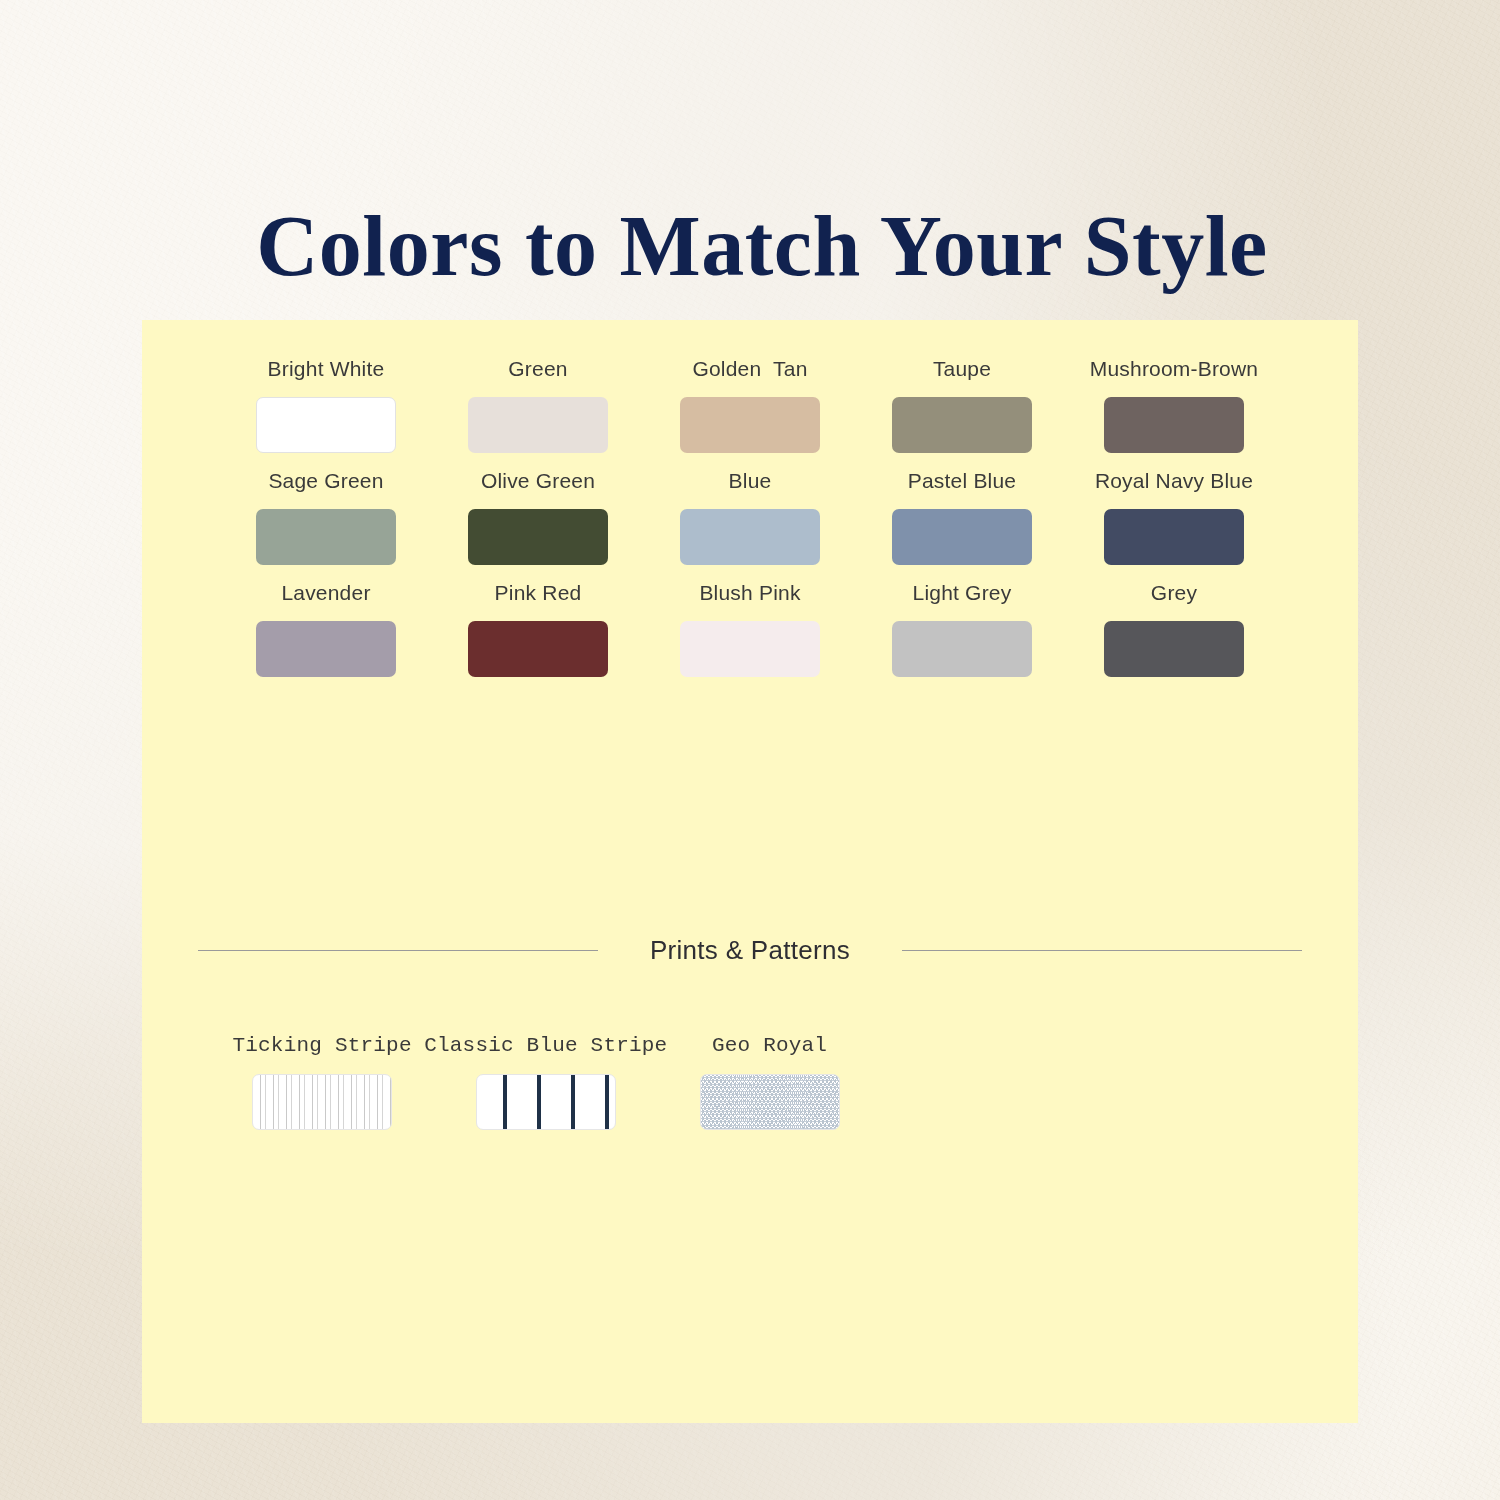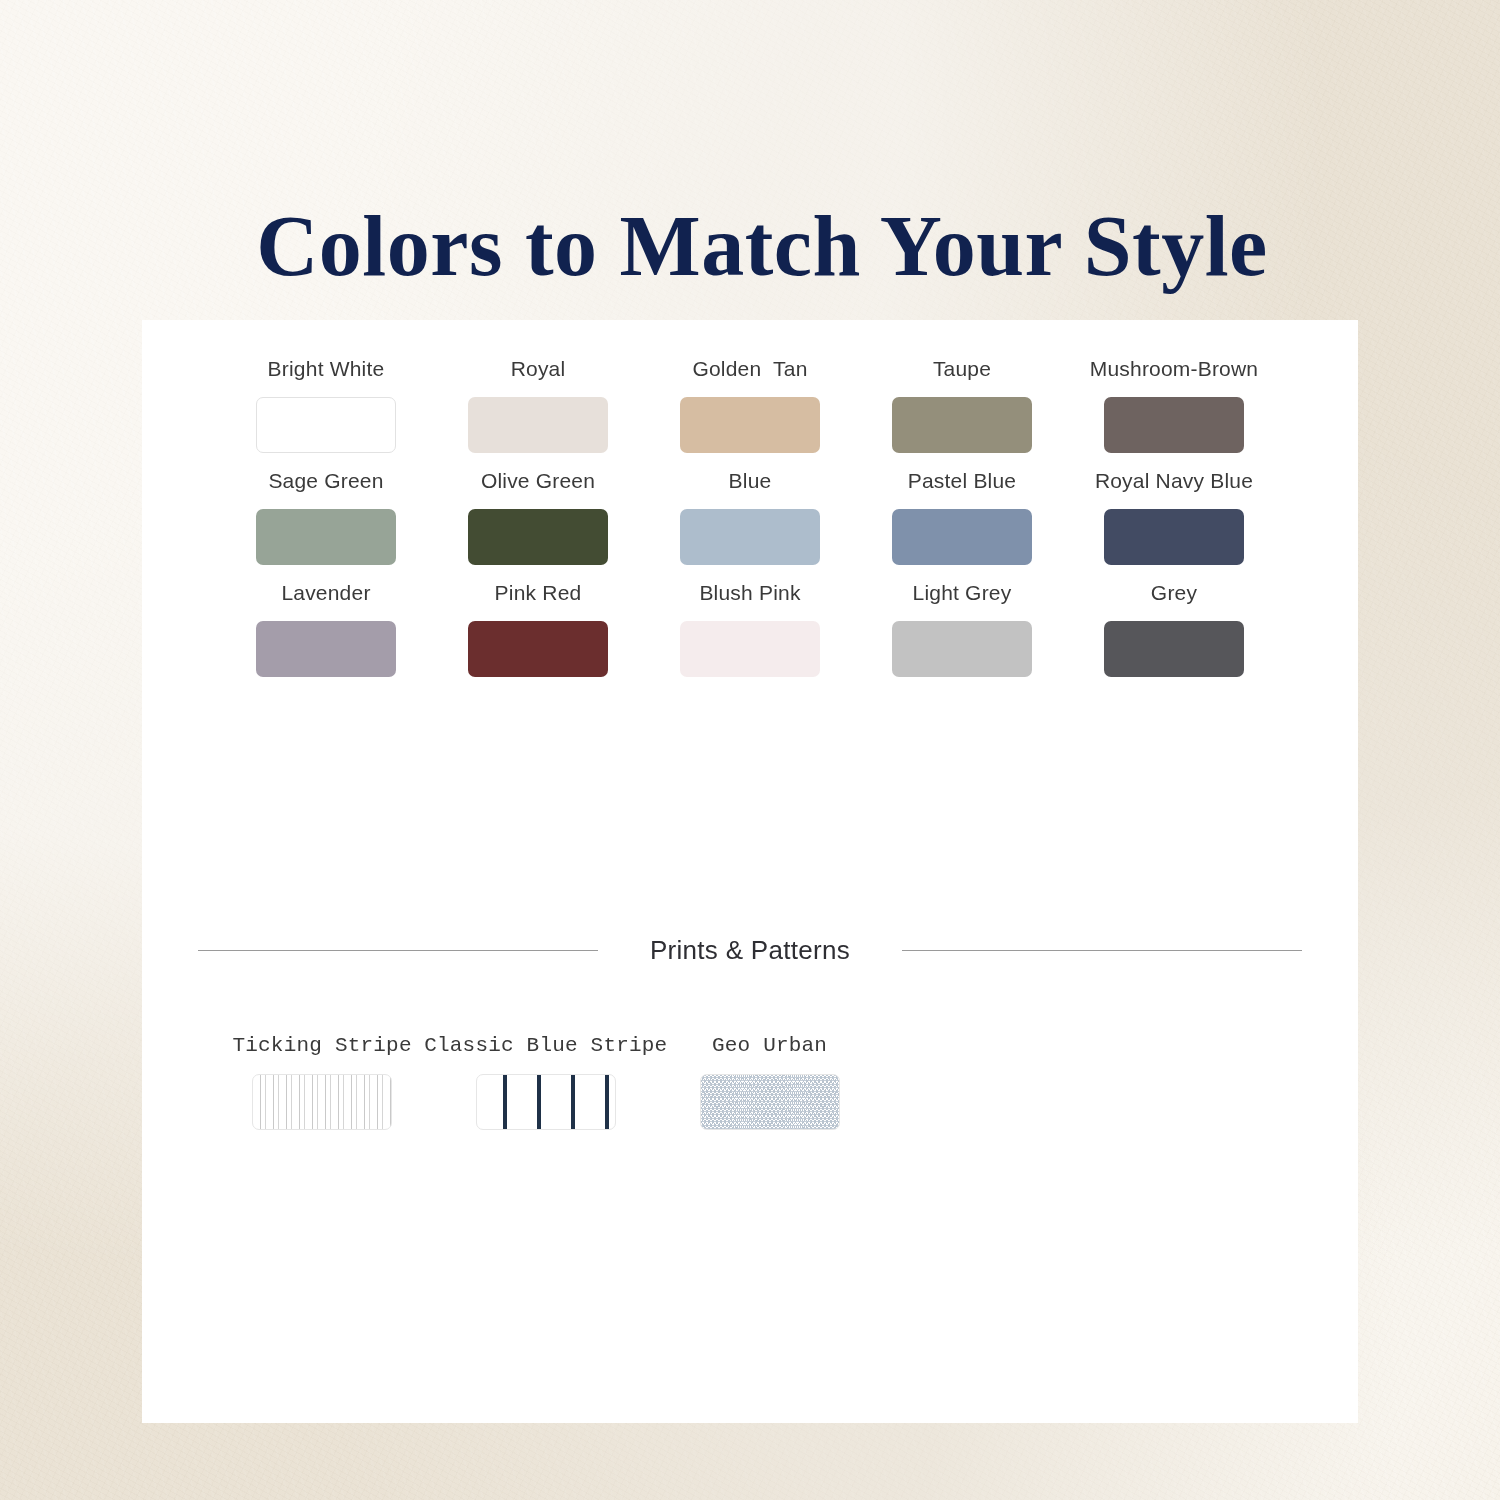--- a/index.html
+++ b/index.html
@@ -43,21 +43,21 @@
     color: #11224f;
     z-index: 2;
   }
 
   #swatch-card {
     position: absolute;
     left: 142px;
     top: 320px;
     width: 1216px;
     height: 1103px;
-    background: #ffffff;
+    background: #fef9c3;
     z-index: 1;
   }
 
   
   #color-grid {
     position: absolute;
     left: 78px;
     top: 38px;
     width: 1060px;
     display: grid;
@@ -182,21 +182,21 @@
 <h1 id="page-title">Colors to Match Your Style</h1>
 
 <div id="swatch-card">
 
   <div id="color-grid">
       <div class="swatch-cell">
         <div class="swatch-label">Bright White</div>
         <div class="swatch-chip bordered" style="background-color: rgb(255, 255, 255);"></div>
       </div>
       <div class="swatch-cell">
-        <div class="swatch-label">Royal</div>
+        <div class="swatch-label">Green</div>
         <div class="swatch-chip" style="background-color: rgb(231, 224, 218);"></div>
       </div>
       <div class="swatch-cell">
         <div class="swatch-label">Golden  Tan</div>
         <div class="swatch-chip" style="background-color: rgb(214, 189, 162);"></div>
       </div>
       <div class="swatch-cell">
         <div class="swatch-label">Taupe</div>
         <div class="swatch-chip" style="background-color: rgb(148, 143, 123);"></div>
       </div>
@@ -267,21 +267,21 @@
     <div id="pattern-grid">
         <div class="pattern-cell">
           <div class="pattern-label">Ticking Stripe</div>
           <div class="pattern-chip pattern-ticking"></div>
         </div>
         <div class="pattern-cell">
           <div class="pattern-label">Classic Blue Stripe</div>
           <div class="pattern-chip pattern-blue-stripe"></div>
         </div>
         <div class="pattern-cell">
-          <div class="pattern-label">Geo Urban</div>
+          <div class="pattern-label">Geo Royal</div>
           <div class="pattern-chip pattern-geo"></div>
         </div>
         <div class="pattern-cell" style="visibility: hidden;">
           <div class="pattern-label"></div>
           <div class="pattern-chip"></div>
         </div>
         <div class="pattern-cell" style="visibility: hidden;">
           <div class="pattern-label"></div>
           <div class="pattern-chip"></div>
         </div>

